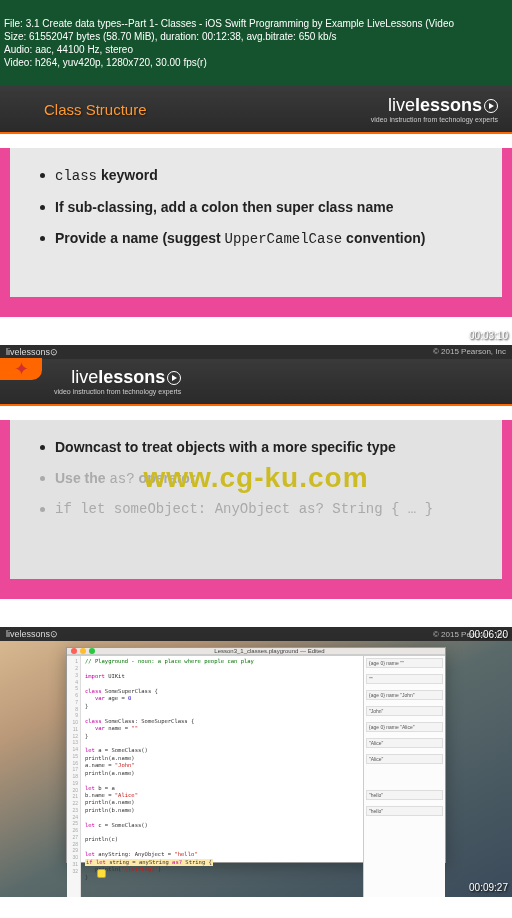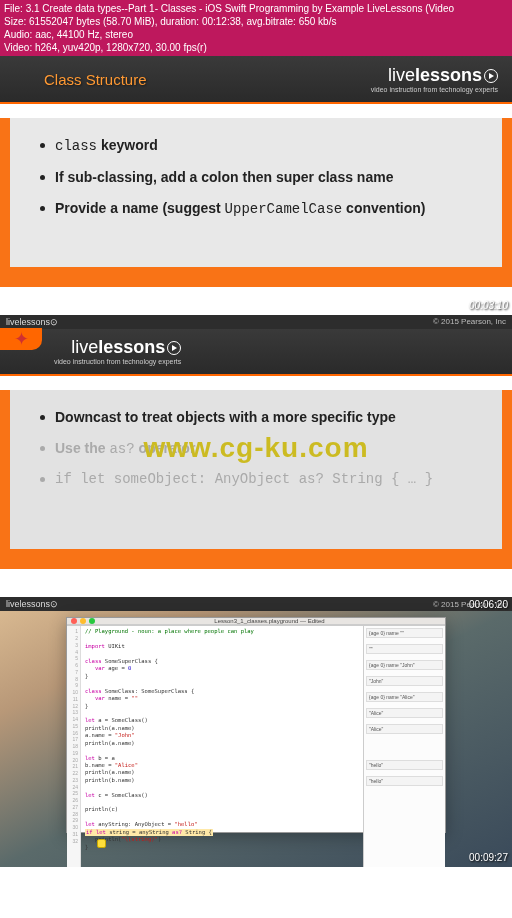--- a/index.html
+++ b/index.html
@@ -1,21 +1,21 @@
 <!DOCTYPE html>
 <html><head>
   <meta charset="utf-8">
   <style>
     * { margin: 0; padding: 0; box-sizing: border-box; }
     body { width: 512px; font-family: Arial, sans-serif; background: #fff; }
     
     .metadata-bar {
-      background: #be185d;
+      background: #14532d;
       color: #fff;
-      padding: 2px 4px;
+      padding: 17px 4px;
       font-size: 10px;
       line-height: 1.3;
     }
     
     .slide-header {
       background: linear-gradient(to bottom, #3a3a3a, #2a2a2a);
       color: #fff;
       height: 48px;
       display: flex;
       align-items: center;
@@ -74,21 +74,21 @@
       line-height: 1.35;
     }
     .bullet .dot {
       width: 5px; height: 5px;
       background: #222;
       border-radius: 50%;
       margin: 7px 10px 0 6px;
       flex-shrink: 0;
     }
     .mono { font-family: "Courier New", monospace; font-weight: normal; }
-    .body-wrap { padding-bottom: 20px; background: #f97316; }
+    .body-wrap { padding-bottom: 20px; background: #ec4899; }
     
     .orange-tab {
       background: #ff6600;
       width: 42px; height: 22px;
       border-radius: 0 0 10px 0;
       margin-top: -1px;
       position: relative;
     }
     .orange-star {
       color: #d03030;
@@ -129,21 +129,21 @@
       font-size:8px;
     }
     .top-strip .tiny-logo{ font-size:9px;color:#ddd;margin-right:auto;margin-left:6px; }
     .timestamp {
       position: absolute;
       right: 4px;
       color: #fff;
       font-size: 10px;
       text-shadow: 1px 1px 2px #000;
     }
-    .ts1 { margin-top: -32px; font-style: italic; }
+    .ts1 { margin-top: -32px; }
     
     .gap { height: 28px; background:#fff; }
     
     .screenshot-slide { position: relative; border-radius: 14px; }
     .desktop-bg {
       height: 256px;
       background: linear-gradient(to bottom right, #d8b890 0%, #b89878 20%, #5a6a6a 50%, #3a4a5a 100%);
       display: flex;
       justify-content: center;
       padding-top: 6px;

